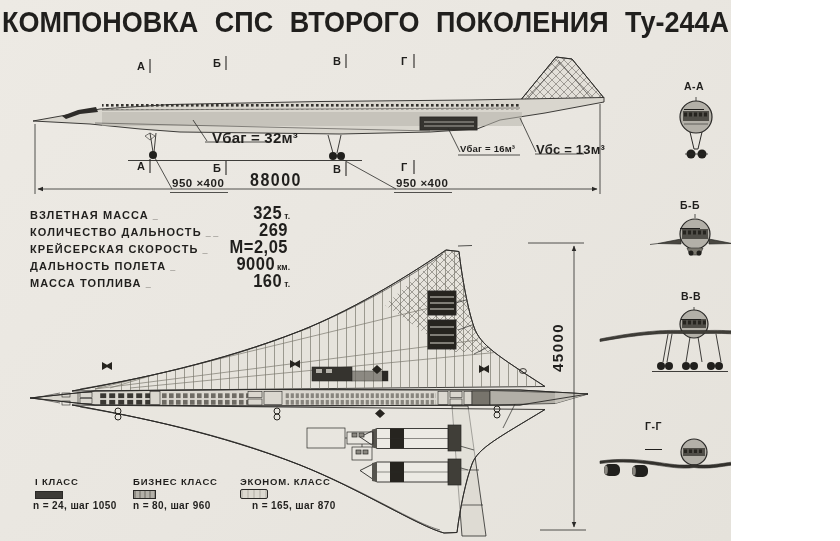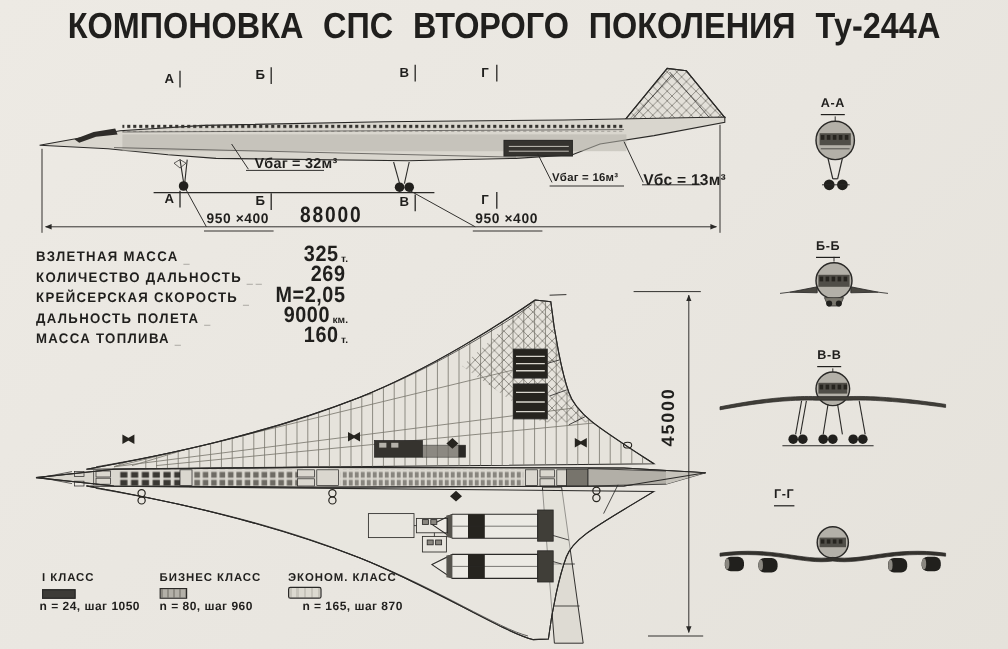--- a/index.html
+++ b/index.html
@@ -1,37 +1,37 @@
 <!DOCTYPE html>
 <html><head>
 <meta charset="utf-8">
 <style>
   html,body{margin:0;padding:0;}
   .sheet{
-    position:relative;width:840px;height:541px;overflow:hidden;
+    position:relative;width:731px;height:541px;overflow:hidden;
     background:linear-gradient(135deg,#edeae4 0%,#e9e6e0 55%,#e5e2db 100%);
     font-family:"Liberation Sans", sans-serif;color:#201f1d;
   }
   svg{position:absolute;left:0;top:0}
   .t{position:absolute;white-space:nowrap;font-weight:bold;color:#201f1d;line-height:1}
   .title{left:0;right:0;top:7px;text-align:center;font-size:27px;letter-spacing:0;word-spacing:9px;
          transform:scaleY(1.12);transform-origin:top center}
   .mk{font-size:11px}
-  .vol{font-size:12px;letter-spacing:.2px}
+  .vol{font-size:15px;letter-spacing:.2px}
   .dimbig{font-size:16px;letter-spacing:1.5px;transform:scaleY(1.15);transform-origin:top left}
   .tire{font-size:11.5px;letter-spacing:.5px}
   .specs{position:absolute;left:30px;top:204px;width:260px}
   .srow{display:flex;align-items:baseline;height:17px}
   .slabel{font-weight:bold;font-size:11px;letter-spacing:1.1px;transform:scaleY(1.05);transform-origin:left bottom}
   .sleader{flex:1;font-size:9px;color:#55534e;padding:0 4px;font-weight:bold;align-self:flex-end}
   .sval{font-weight:bold;font-size:16.5px;letter-spacing:.5px;transform:scaleY(1.12);transform-origin:right bottom}
   .sunit{font-weight:bold;font-size:8.5px;margin-left:2px}
   .vdim{position:absolute;left:549px;top:300px;height:72px;writing-mode:vertical-rl;transform:rotate(180deg);
         font-weight:bold;font-size:15px;letter-spacing:1.5px;color:#201f1d}
-  .sec{font-size:10.5px;letter-spacing:.5px;border-bottom:1.6px solid #201f1d;padding-bottom:3px}
+  .sec{font-size:10.5px;letter-spacing:.5px;border-bottom:1.6px solid #201f1d;padding-bottom:17px}
   .lg-name{font-size:9.5px;letter-spacing:.8px}
   .lg-det{font-size:10px;letter-spacing:.4px}
   .sw{position:absolute;border:1px solid #2a2927}
   .sw1{width:26px;height:6px;background:#3d3b37}
   .sw2{width:21px;height:7px;background:repeating-linear-gradient(90deg,#8f8c84 0 2px,#b3b0a8 2px 5px)}
   .sw3{width:26px;height:8px;border-radius:2px;background:repeating-linear-gradient(90deg,#c6c3ba 0 2px,#dcd9d0 2px 6px)}
 </style>
 </head>
 <body>
 
@@ -399,21 +399,21 @@
       <span class="sval">160</span>
       <span class="sunit">т.</span>
     </div>
   </div>
 
   <div class="vdim">45000</div>
 
   <div class="t sec" style="left:684px;top:81px">А-А</div>
   <div class="t sec" style="left:680px;top:200px">Б-Б</div>
   <div class="t sec" style="left:681px;top:291px">В-В</div>
-  <div class="t sec" style="left:645px;top:407px">Г-Г</div>
+  <div class="t sec" style="left:645px;top:421px">Г-Г</div>
 
   <div>
     <div class="t lg-name" style="left:35px;top:477px">I КЛАСС</div>
     <div class="sw sw1" style="left:35px;top:491px"></div>
     <div class="t lg-det" style="left:33px;top:501px">n = 24, шаг 1050</div>
 
     <div class="t lg-name" style="left:133px;top:477px">БИЗНЕС КЛАСС</div>
     <div class="sw sw2" style="left:133px;top:490px"></div>
     <div class="t lg-det" style="left:133px;top:501px">n = 80, шаг 960</div>
 

